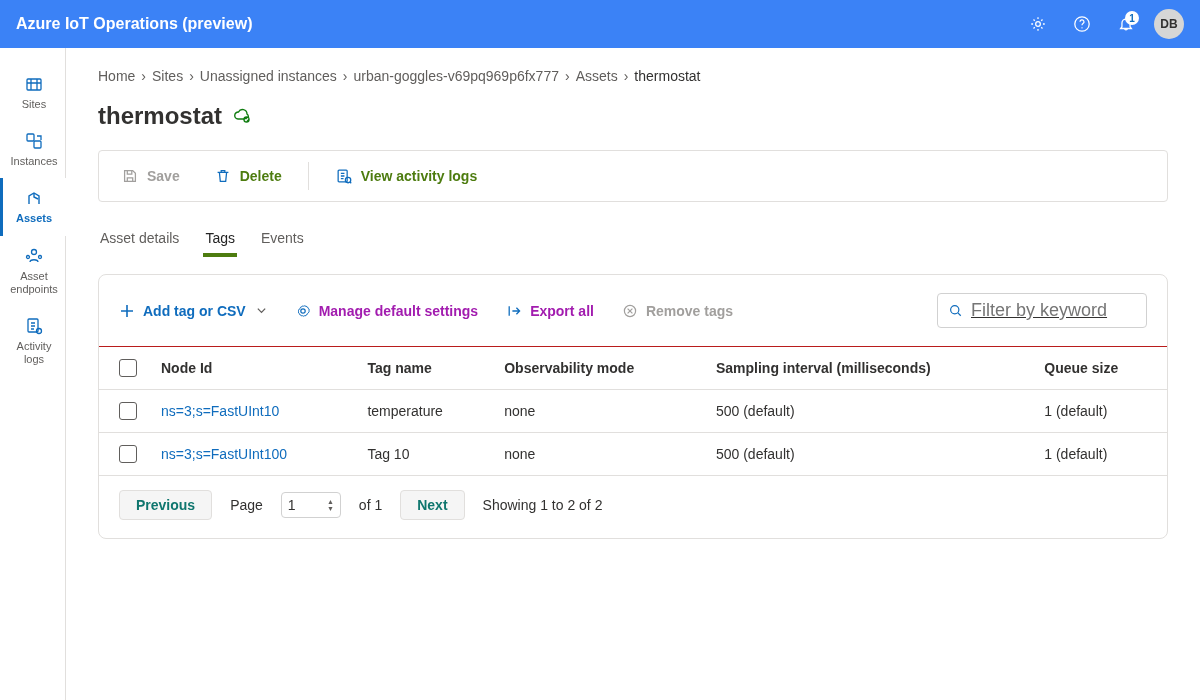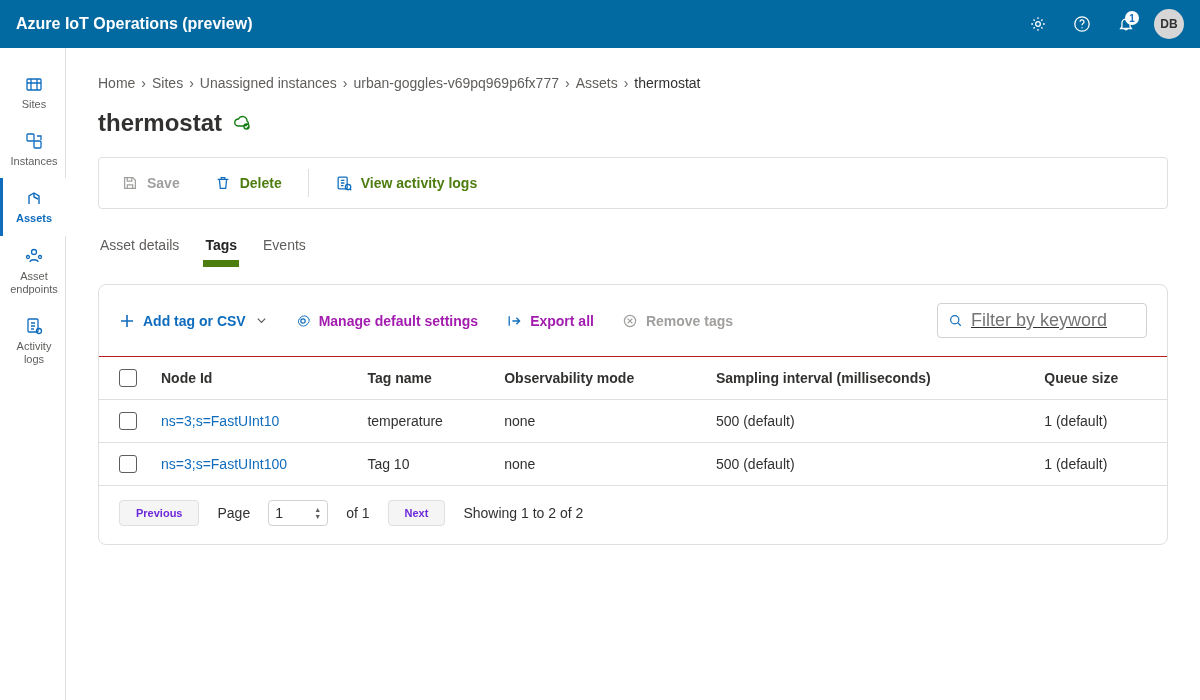--- a/index.html
+++ b/index.html
@@ -8,21 +8,21 @@
     font-size: 14px;
     color: #323130;
     background: #ffffff;
     width: 1200px;
     height: 700px;
     overflow: hidden;
   }
 
   
   .topbar {
-    background: #0369a1;
+    background: #3b82f6;
     color: #fff;
     height: 48px;
     display: flex;
     align-items: center;
     padding: 0 16px;
     justify-content: space-between;
   }
   .topbar-title { font-size: 16px; font-weight: 600; }
   .topbar-right { display: flex; align-items: center; gap: 12px; }
   .topbar-iconbtn {
@@ -70,21 +70,21 @@
     color:#0f6cbd;
     font-weight:600;
     background:#fff;
     box-shadow: 1px 0 0 #fff;
     position:relative;
   }
 
   
   .main {
     flex:1;
-    padding: 27px 32px;
+    padding: 20px 32px;
     overflow:auto;
     background:#fff;
   }
 
   .breadcrumb {
     font-size:14px; color:#605e5c; margin-bottom:18px;
     display:flex; flex-wrap:wrap; gap:6px;
   }
   .breadcrumb a { color:#605e5c; text-decoration:none; cursor:pointer; }
   .breadcrumb .sep { color:#605e5c; }
@@ -105,21 +105,21 @@
     padding:6px 8px; border-radius:4px; font-size:14px;
     cursor:pointer; font-weight:600;
   }
   .tbtn.disabled { color:#a19f9d; cursor:default; }
   .tbtn.plain { color:#4d7c0f; }
   .tbar-divider { width:1px; height:28px; background:#e1dfdd; }
 
   
   .tabs { display:flex; gap:22px; border-bottom:1px solid transparent; margin-bottom:16px; }
   .tab { padding: 6px 2px 10px; font-size:14px; color:#605e5c; cursor:pointer; font-weight:400; }
-  .tab.active { color:#242424; font-weight:700; border-bottom:7px solid #4d7c0f; padding-bottom:7px; }
+  .tab.active { color:#242424; font-weight:400; border-bottom:4px solid #4d7c0f; padding-bottom:7px; }
 
   
   .panel {
     border:1px solid #e1dfdd; border-radius:8px;
     padding:18px 0 0 0;
   }
   .panel-toolbar {
     display:flex; align-items:center; gap:24px; padding:0 20px 18px 20px;
     justify-content:space-between;
   }
@@ -155,21 +155,21 @@
   }
   .node-link { color:#0f6cbd; cursor:pointer; }
 
   
   .pager {
     display:flex; align-items:center; gap:18px;
     padding:14px 20px 18px;
   }
   .pager-btn {
     padding:6px 16px; border:1px solid #e1dfdd; border-radius:4px;
-    font-size:11px; font-weight:600; color:#6d28d9; background:#f5f5f5;
+    font-size:14px; font-weight:600; color:#0f766e; background:#f5f5f5;
     cursor:default;
   }
   .page-input {
     width:60px; padding:4px 6px; border:1px solid #d1d1d1; border-radius:4px;
     font-size:14px;
     display:inline-flex; align-items:center; justify-content:space-between;
   }
   .spin { display:flex; flex-direction:column; font-size:7px; color:#605e5c; cursor:pointer; line-height:7px; }
   .showing { font-size:14px; color:#323130; }
 

